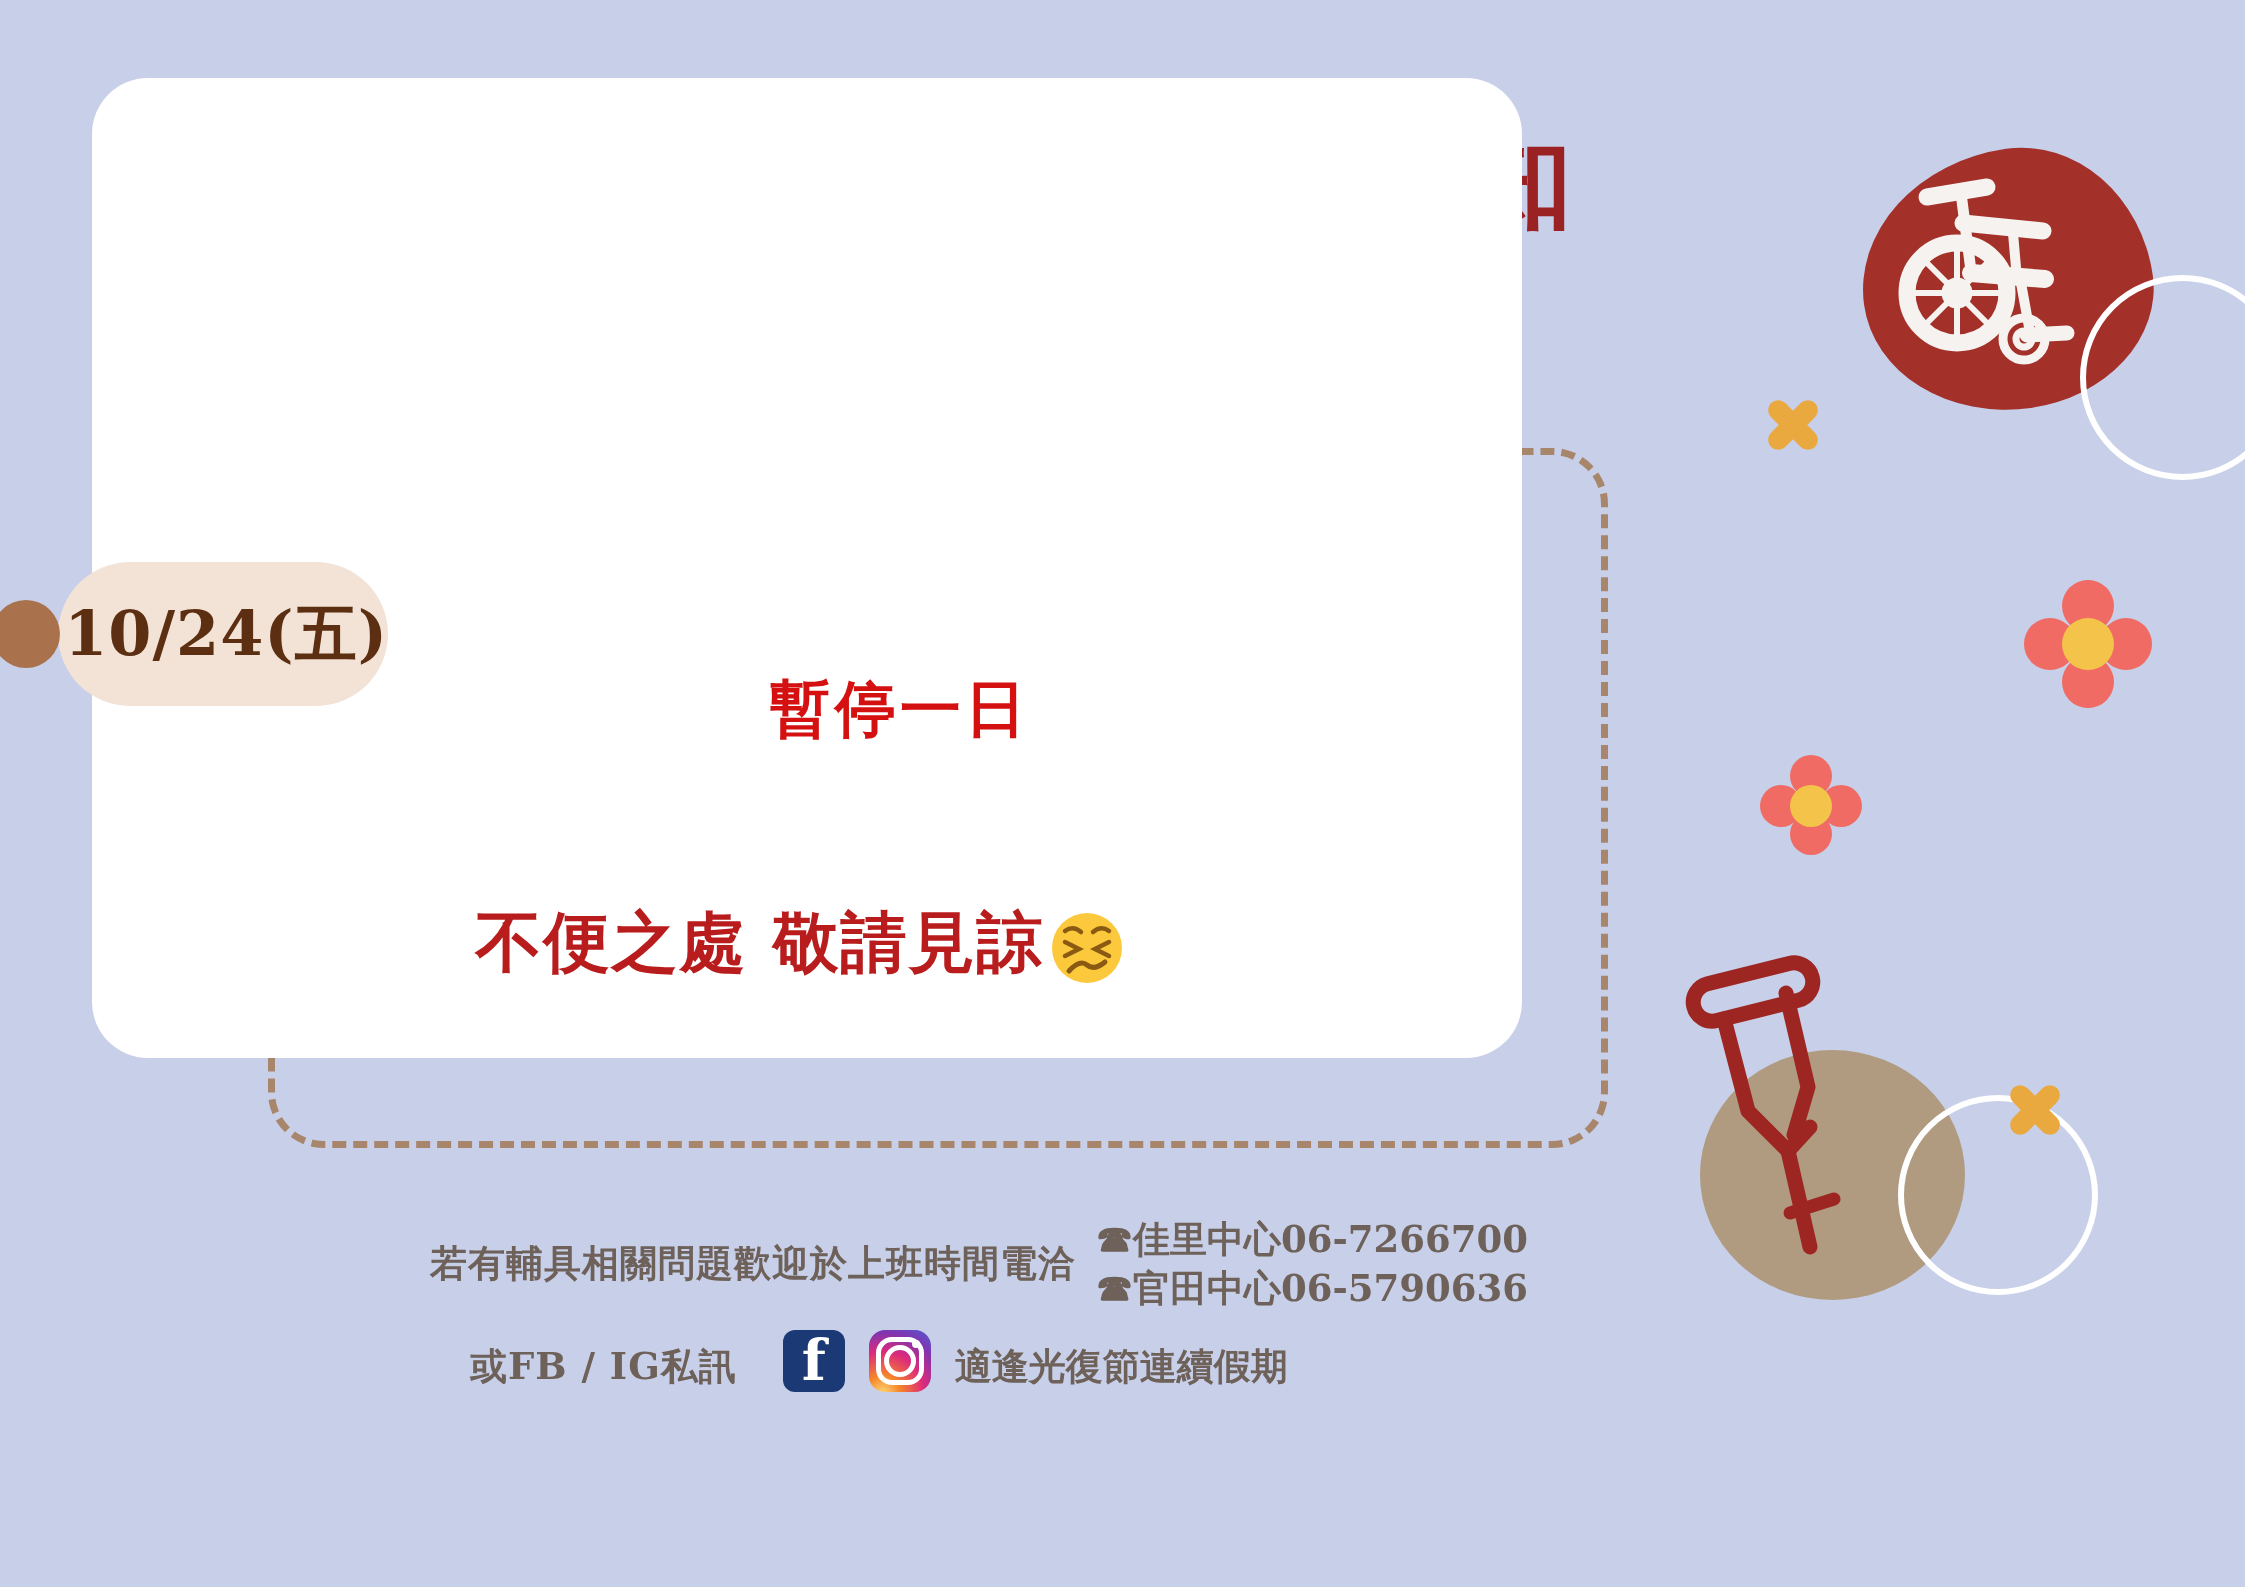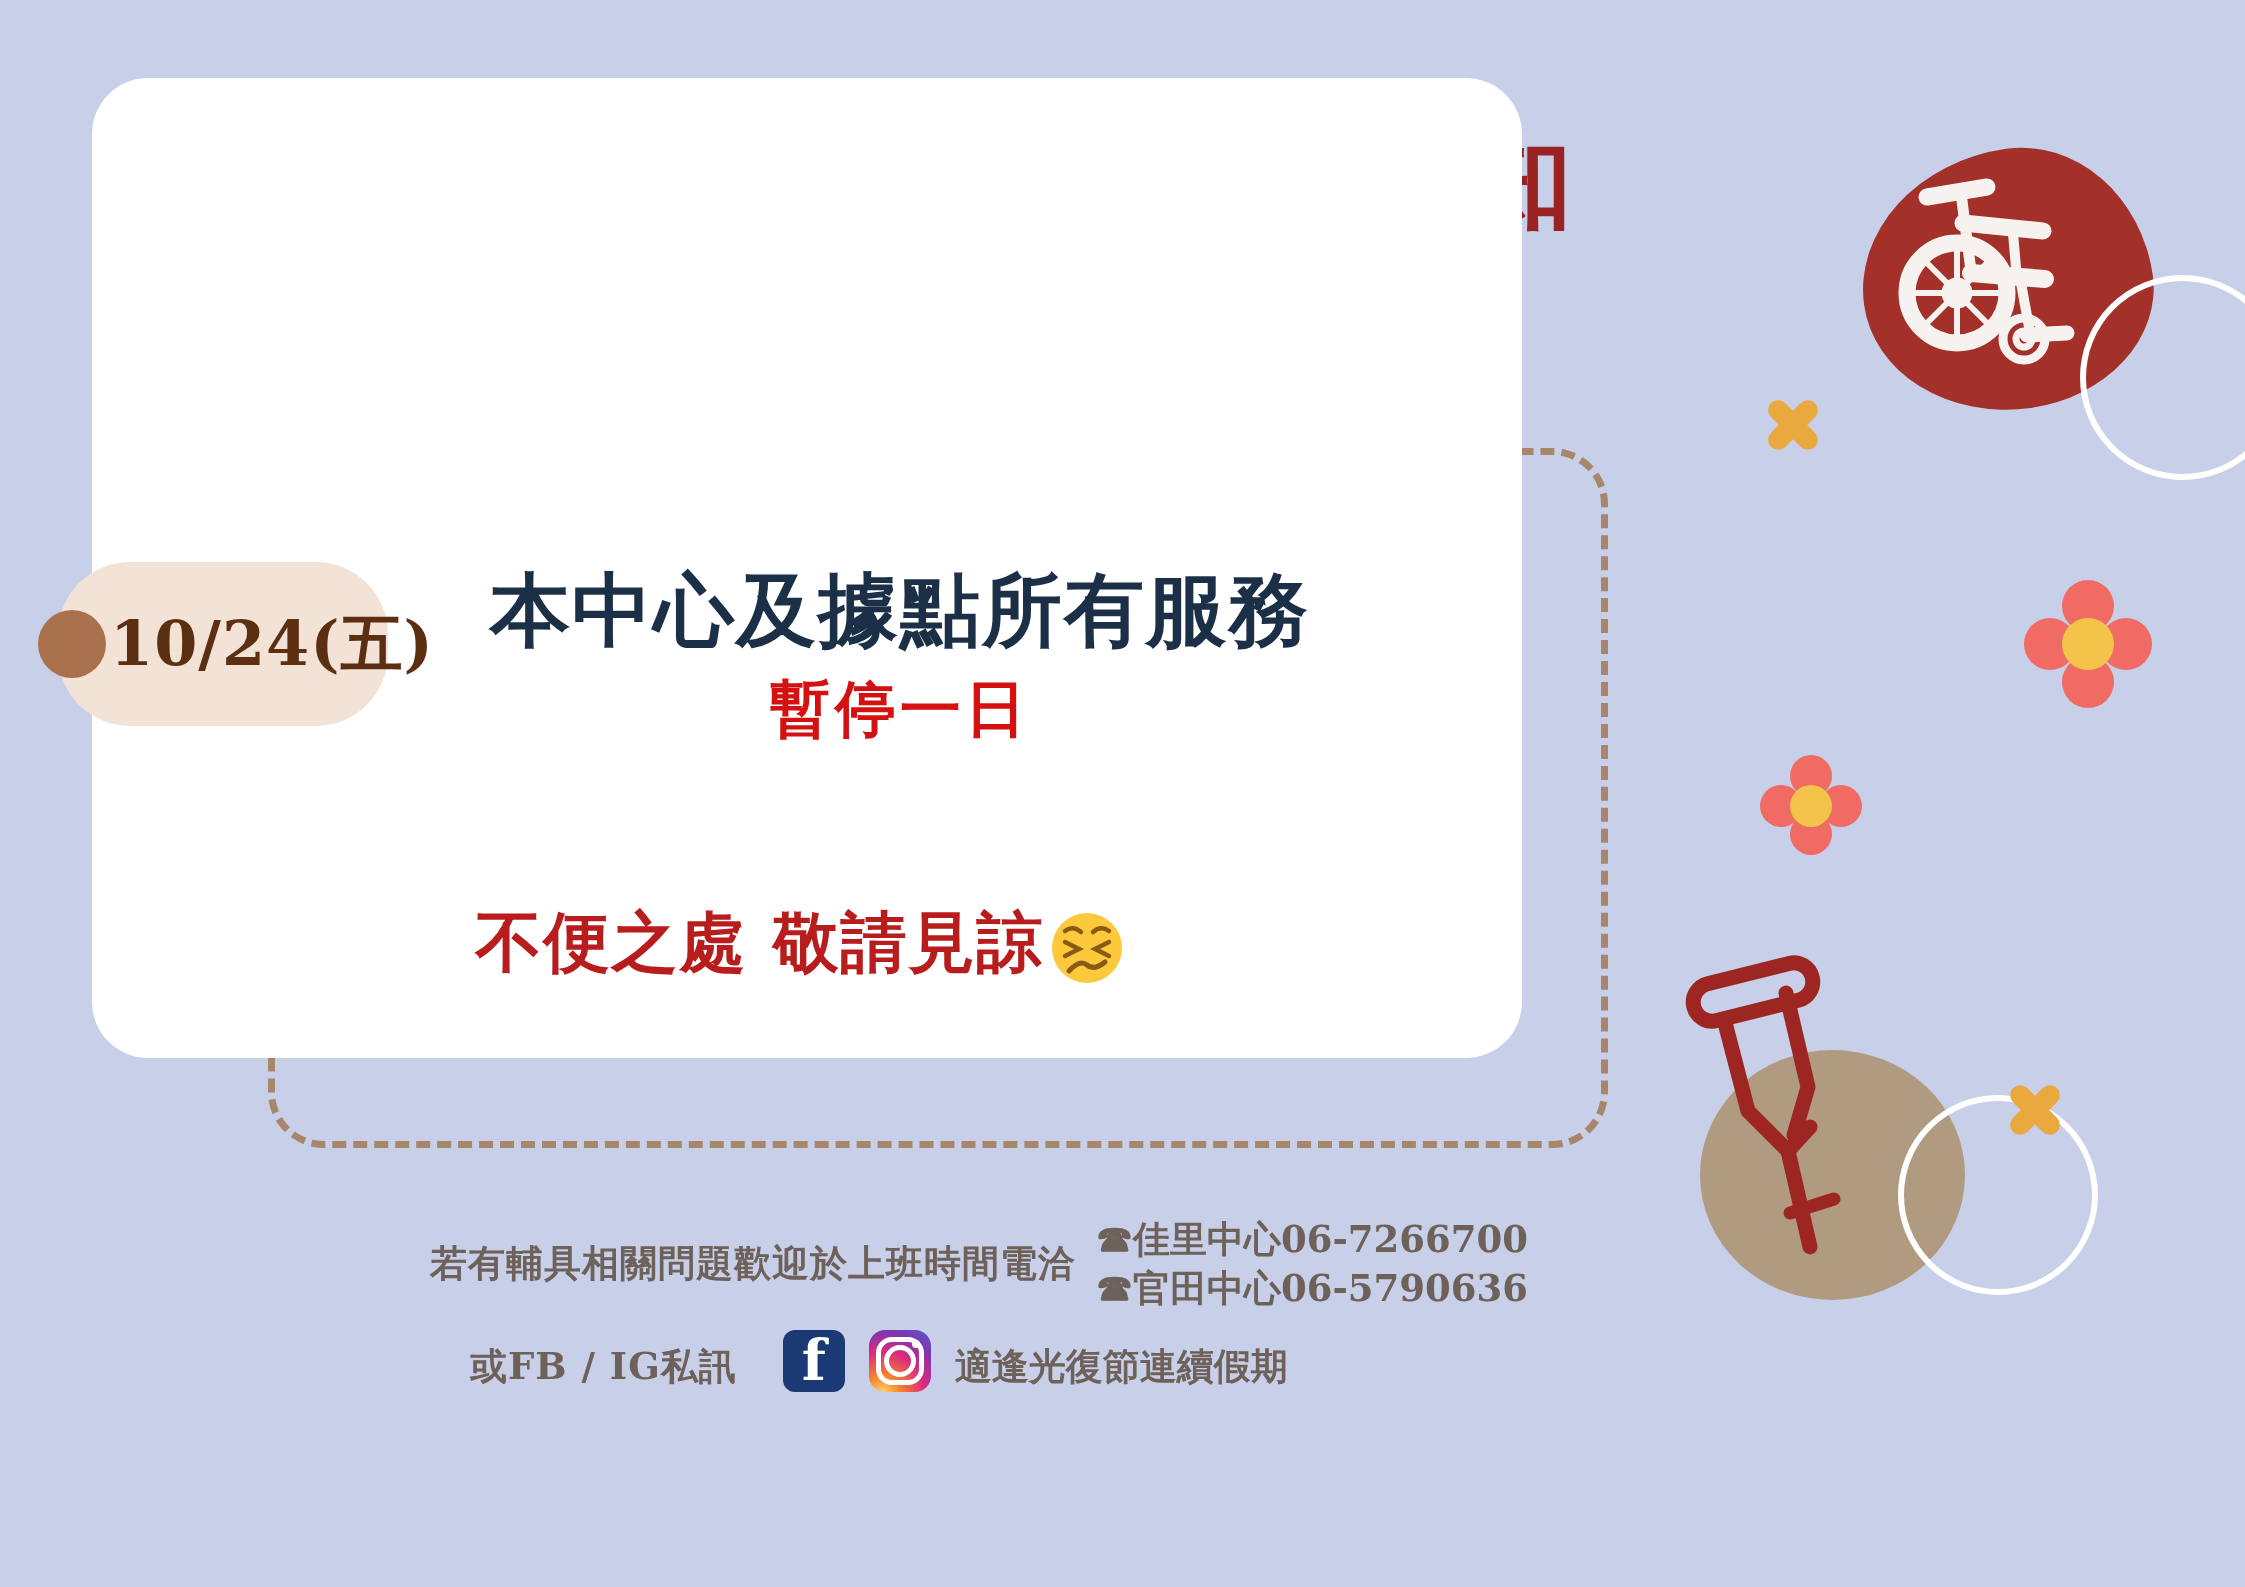--- a/index.html
+++ b/index.html
@@ -51,25 +51,26 @@
     color:#0d0d0d;
     line-height:1;
     white-space:nowrap;
     padding-left:14px; box-sizing:border-box;
   }
 
   
   .badge{
     position:absolute;
     left:58px; top:562px;
-    width:330px; height:164px;
+    width:330px; height:144px;
     background:#f3e3d7;
     border-radius:72px;
     display:flex; align-items:center;
     z-index:4;
+    justify-content:flex-end;
   }
   .badge-dot{
     width:68px;height:68px;border-radius:50%;
     background:#a9714c;
     margin-left:-20px;
     flex:0 0 auto;
   }
   .badge-text{
     font-size:62px;font-weight:700;color:#5c2f12;
     margin-left:4px;letter-spacing:1px;white-space:nowrap;
@@ -285,21 +286,20 @@
   <div class="card"></div>
 
   <div class="title">服務時間異動通知</div>
   <div class="subtitle">適逢光復節連續假期</div>
 
   <div class="badge">
     <div class="badge-dot"></div>
     <div class="badge-text">10/24(五)</div>
   </div>
 
-  <div class="main-line1">本中心及據點所有服務</div>
   <div class="main-line2">暫停一日</div>
 
   <div class="apology">
     <span>不便之處 敬請見諒</span>
     <span class="emoji-face">
       <svg viewBox="0 0 74 74" width="74" height="74">
         <circle cx="37" cy="37" r="35" fill="#fcc93d"></circle>
         <g stroke="#8a5a12" stroke-width="4.5" fill="none" stroke-linecap="round">
           <path d="M15 20 Q23 14 31 21"></path>
           <path d="M43 21 Q51 14 59 20"></path>

